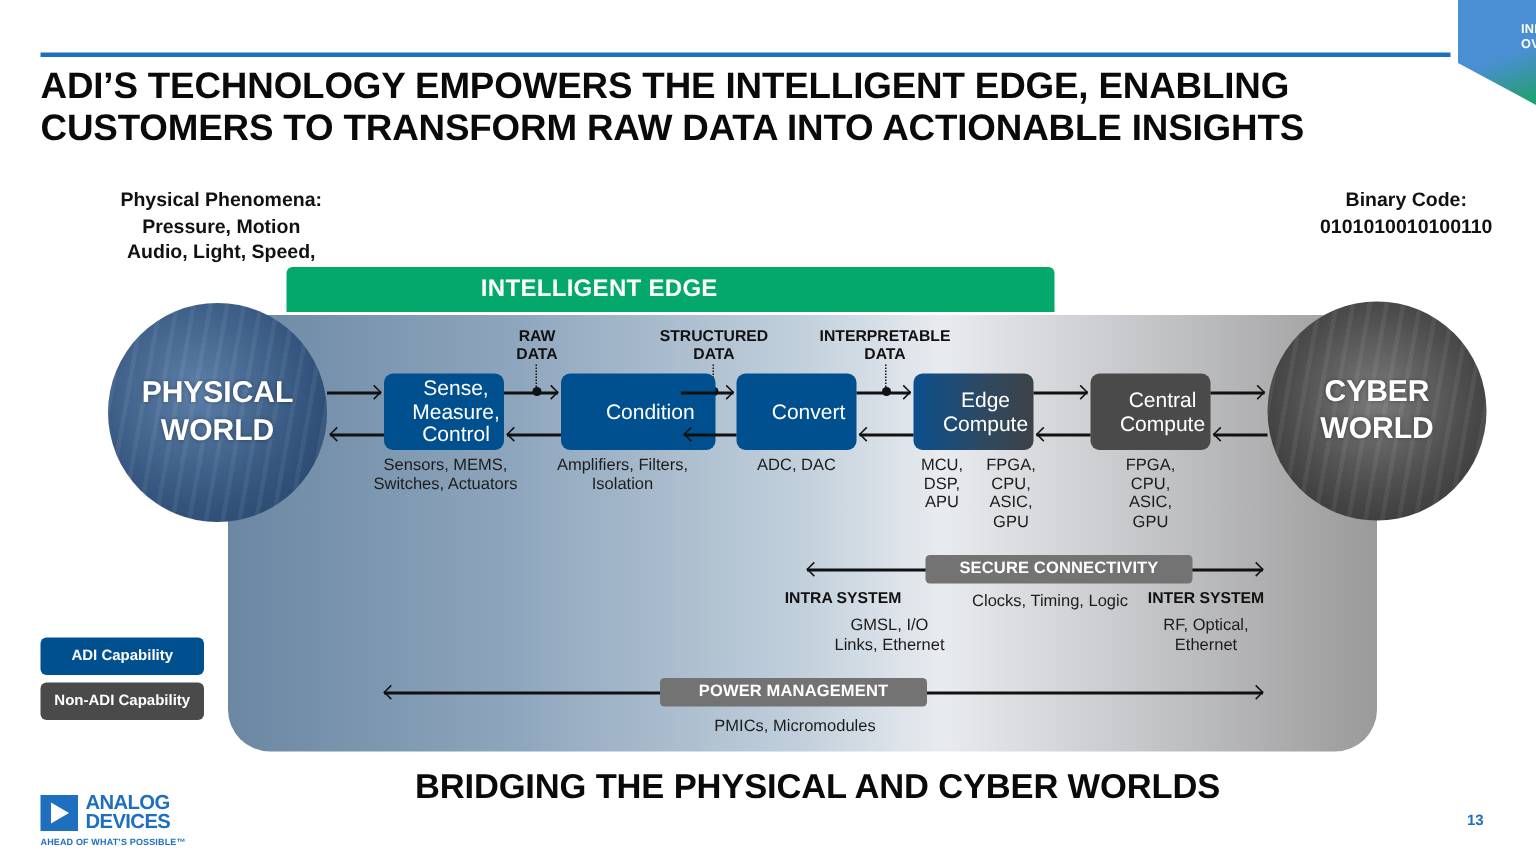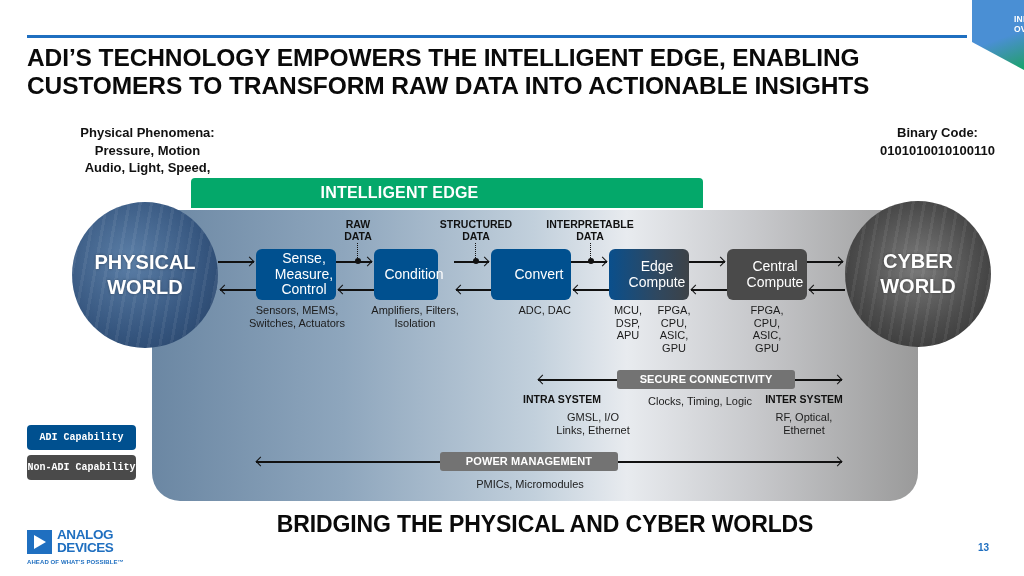--- a/index.html
+++ b/index.html
@@ -47,21 +47,21 @@
   .dlabel span { display:block; }
 
   .hline { height: 1.6px; background:#111; }
   .dots { width: 0; border-left: 1.5px dotted #111; }
   .dot { width: 6px; height: 6px; border-radius: 50%; background:#111; }
   .arr-r { width: 7px; height: 7px; border-top: 1.6px solid #111; border-right: 1.6px solid #111; transform: rotate(45deg); }
   .arr-l { width: 7px; height: 7px; border-bottom: 1.6px solid #111; border-left: 1.6px solid #111; transform: rotate(45deg); }
 
   .pill { background: #737373; color:#fff; font-weight:700; font-size: 11px; text-align:center; border-radius: 3px; letter-spacing: 0.1px; }
 
-  .legend-box { left: 27px; width: 109px; height: 25px; border-radius: 4px; color:#fff; font-size: 10px; font-weight: 700; text-align:center; line-height: 25px; font-family: Liberation Mono, monospace; }
+  .legend-box { left: 27px; width: 109px; height: 25px; border-radius: 4px; color:#fff; font-size: 10px; font-weight: 700; text-align:center; line-height: 25px; }
 
   .footer-title { left: 200px; top: 511px; width: 690px; text-align:center; font-size: 23px; font-weight: 900; color:#0a0a0a; letter-spacing: -0.1px; }
   .page-num { left: 978px; top: 542px; font-size: 10px; color:#1f6fc0; font-weight: 700; }
 
   .logo { left: 27px; top: 528px; }
   .logo .mark { position:absolute; left:0; top:2px; width: 25px; height: 24px; background:#1f6fc0; }
   .logo .mark:after { content:""; position:absolute; left:7px; top:5px; border-left: 12px solid #fff; border-top: 7px solid transparent; border-bottom: 7px solid transparent; }
   .logo .w1 { position:absolute; left: 30px; top: 0; font-weight: 900; font-size: 13.5px; line-height: 13px; color:#1f6fc0; letter-spacing: -0.4px; width: 120px; }
   .logo .w2 { position:absolute; left: 30px; top: 13px; font-weight: 900; font-size: 13.5px; line-height: 13px; color:#1f6fc0; letter-spacing: -0.4px; width: 120px; }
   .logo .tl { position:absolute; left: 0; top: 31px; font-weight: 700; font-size: 6px; color:#1f6fc0; width: 140px; letter-spacing: 0.1px; }
@@ -123,21 +123,21 @@
 <div class="abs dots" style="left:475px; top:243px; height:17px;"></div>
 <div class="abs dot" style="left:473px; top:258px;"></div>
 <div class="abs dots" style="left:590px; top:243px; height:17px;"></div>
 <div class="abs dot" style="left:588px; top:258px;"></div>
 
 <div class="abs box adi" style="left:256px; top:249px; width:80px;">
   <span>Sense,</span>
   <span>Measure,</span>
   <span>Control</span>
 </div>
-<div class="abs box adi" style="left:374px; top:249px; width:64px;">
+<div class="abs box adi" style="left:374px; top:249px; width:103px;">
   <span>Condition</span>
 </div>
 <div class="abs box adi" style="left:491px; top:249px; width:80px;">
   <span>Convert</span>
 </div>
 <div class="abs box grad" style="left:609px; top:249px; width:80px;">
   <span>Edge</span>
   <span>Compute</span>
 </div>
 <div class="abs box non" style="left:727px; top:249px; width:80px;">
@@ -172,21 +172,21 @@
 <div class="abs arr-l" style="left:810px; top:286px;"></div>
 
 <div class="abs sub" style="left:238px; top:304px; width:118px;">
   <span>Sensors,  MEMS,</span>
   <span>Switches, Actuators</span>
 </div>
 <div class="abs sub" style="left:360px; top:304px; width:110px;">
   <span>Amplifiers, Filters,</span>
   <span>Isolation</span>
 </div>
-<div class="abs sub" style="left:491px; top:304px; width:80px;text-align:right;">
+<div class="abs sub" style="left:491px; top:304px; width:80px;">
   <span>ADC, DAC</span>
 </div>
 <div class="abs sub" style="left:609px; top:304px; width:38px;">
   <span>MCU,</span>
   <span>DSP,</span>
   <span>APU</span>
 </div>
 <div class="abs sub" style="left:652px; top:304px; width:44px;">
   <span>FPGA,</span>
   <span>CPU,</span>

